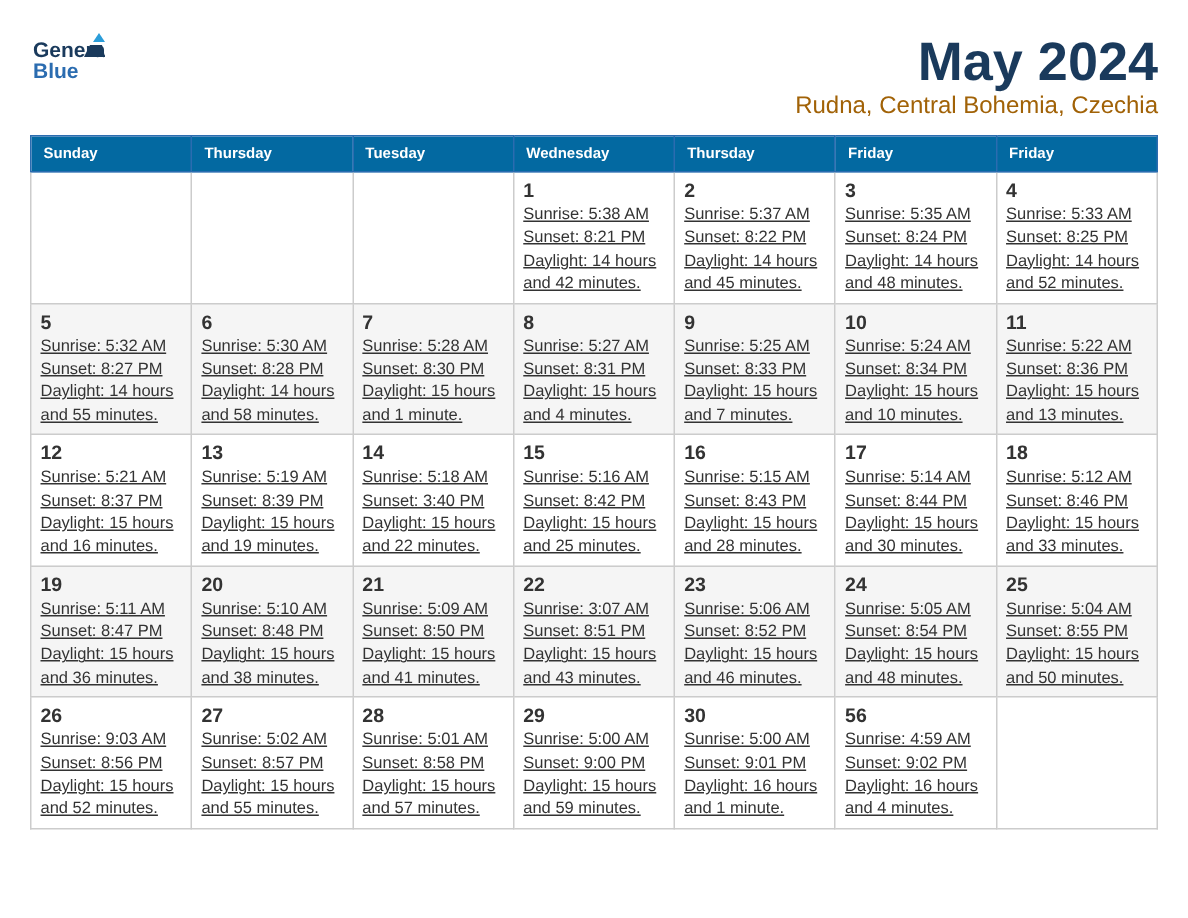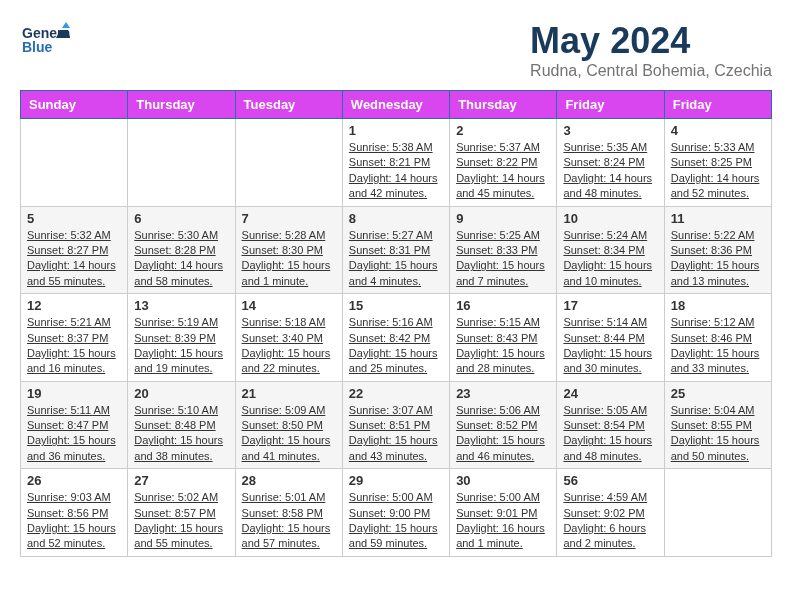--- a/index.html
+++ b/index.html
@@ -14,41 +14,42 @@
       display: flex;
       justify-content: space-between;
       align-items: flex-start;
       margin-bottom: 10px;
     }
     .logo {
       display: flex;
       align-items: center;
     }
     .title-block {
+      text-align: right;
     }
     .month-title {
       font-size: 36px;
       font-weight: bold;
       color: #1a3a5c;
     }
     .location {
       font-size: 16px;
-      color: #737373;
+      color: #a16207;
     }
     .calendar-table {
       width: 100%;
       border-collapse: collapse;
       border: 1px solid #ccc;
     }
     .calendar-table th {
-      background-color: #d946ef;
+      background-color: #0369a1;
       color: #fff;
       text-align: left;
       padding: 6px 8px;
-      font-size: 13px;
+      font-size: 10px;
       border: 1px solid #2b6cb0;
     }
     .calendar-table td {
       vertical-align: top;
       padding: 4px 6px;
       border: 1px solid #ccc;
       width: calc(100% / 7);
       min-height: 80px;
       font-size: 11px;
       color: #333;
@@ -354,19 +355,19 @@
           <span>Sunrise: 5:00 AM</span><br>
           <span>Sunset: 9:01 PM</span><br>
           <span>Daylight: 16 hours and 1 minute.</span>
         </div>
       </td>
         <td>
         <span class="day-number">56</span>
         <div class="day-cell-content">
           <span>Sunrise: 4:59 AM</span><br>
           <span>Sunset: 9:02 PM</span><br>
-          <span>Daylight: 6 hours and 2 minutes.</span>
+          <span>Daylight: 16 hours and 4 minutes.</span>
         </div>
       </td>
         <td class="empty-cell"></td>
       </tr>
     </tbody>
 </table>
 
 </body></html>

